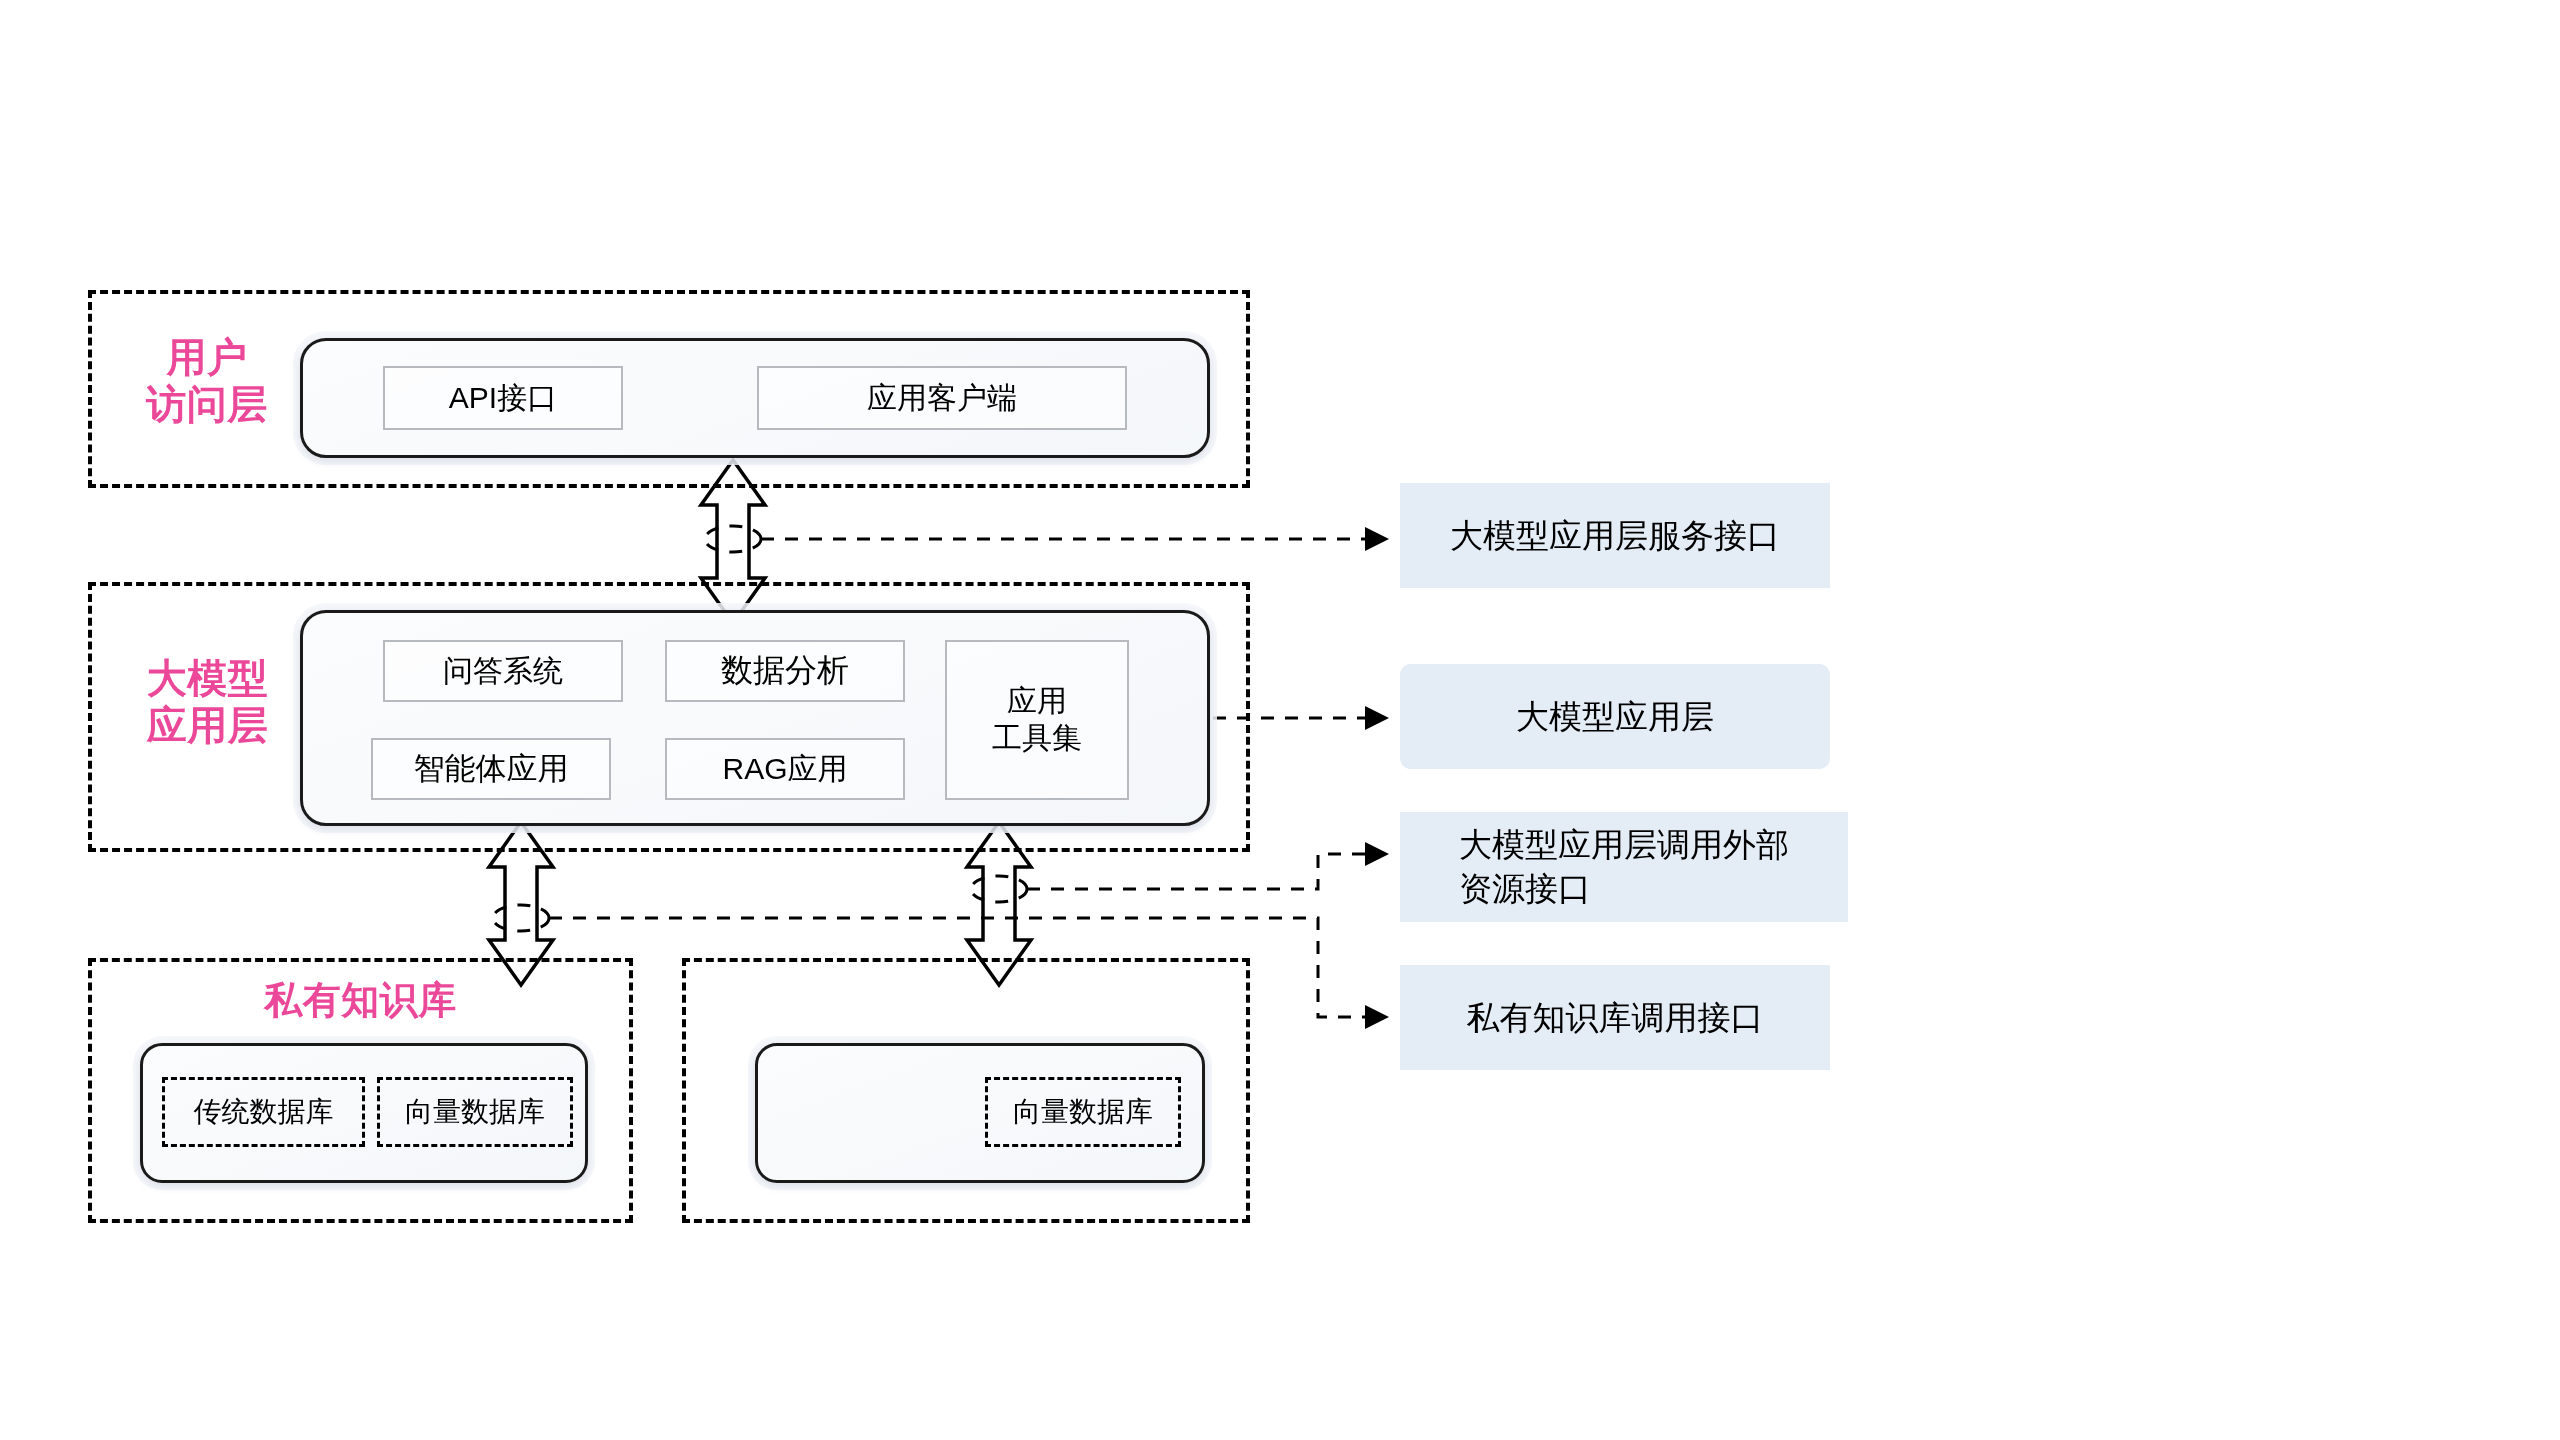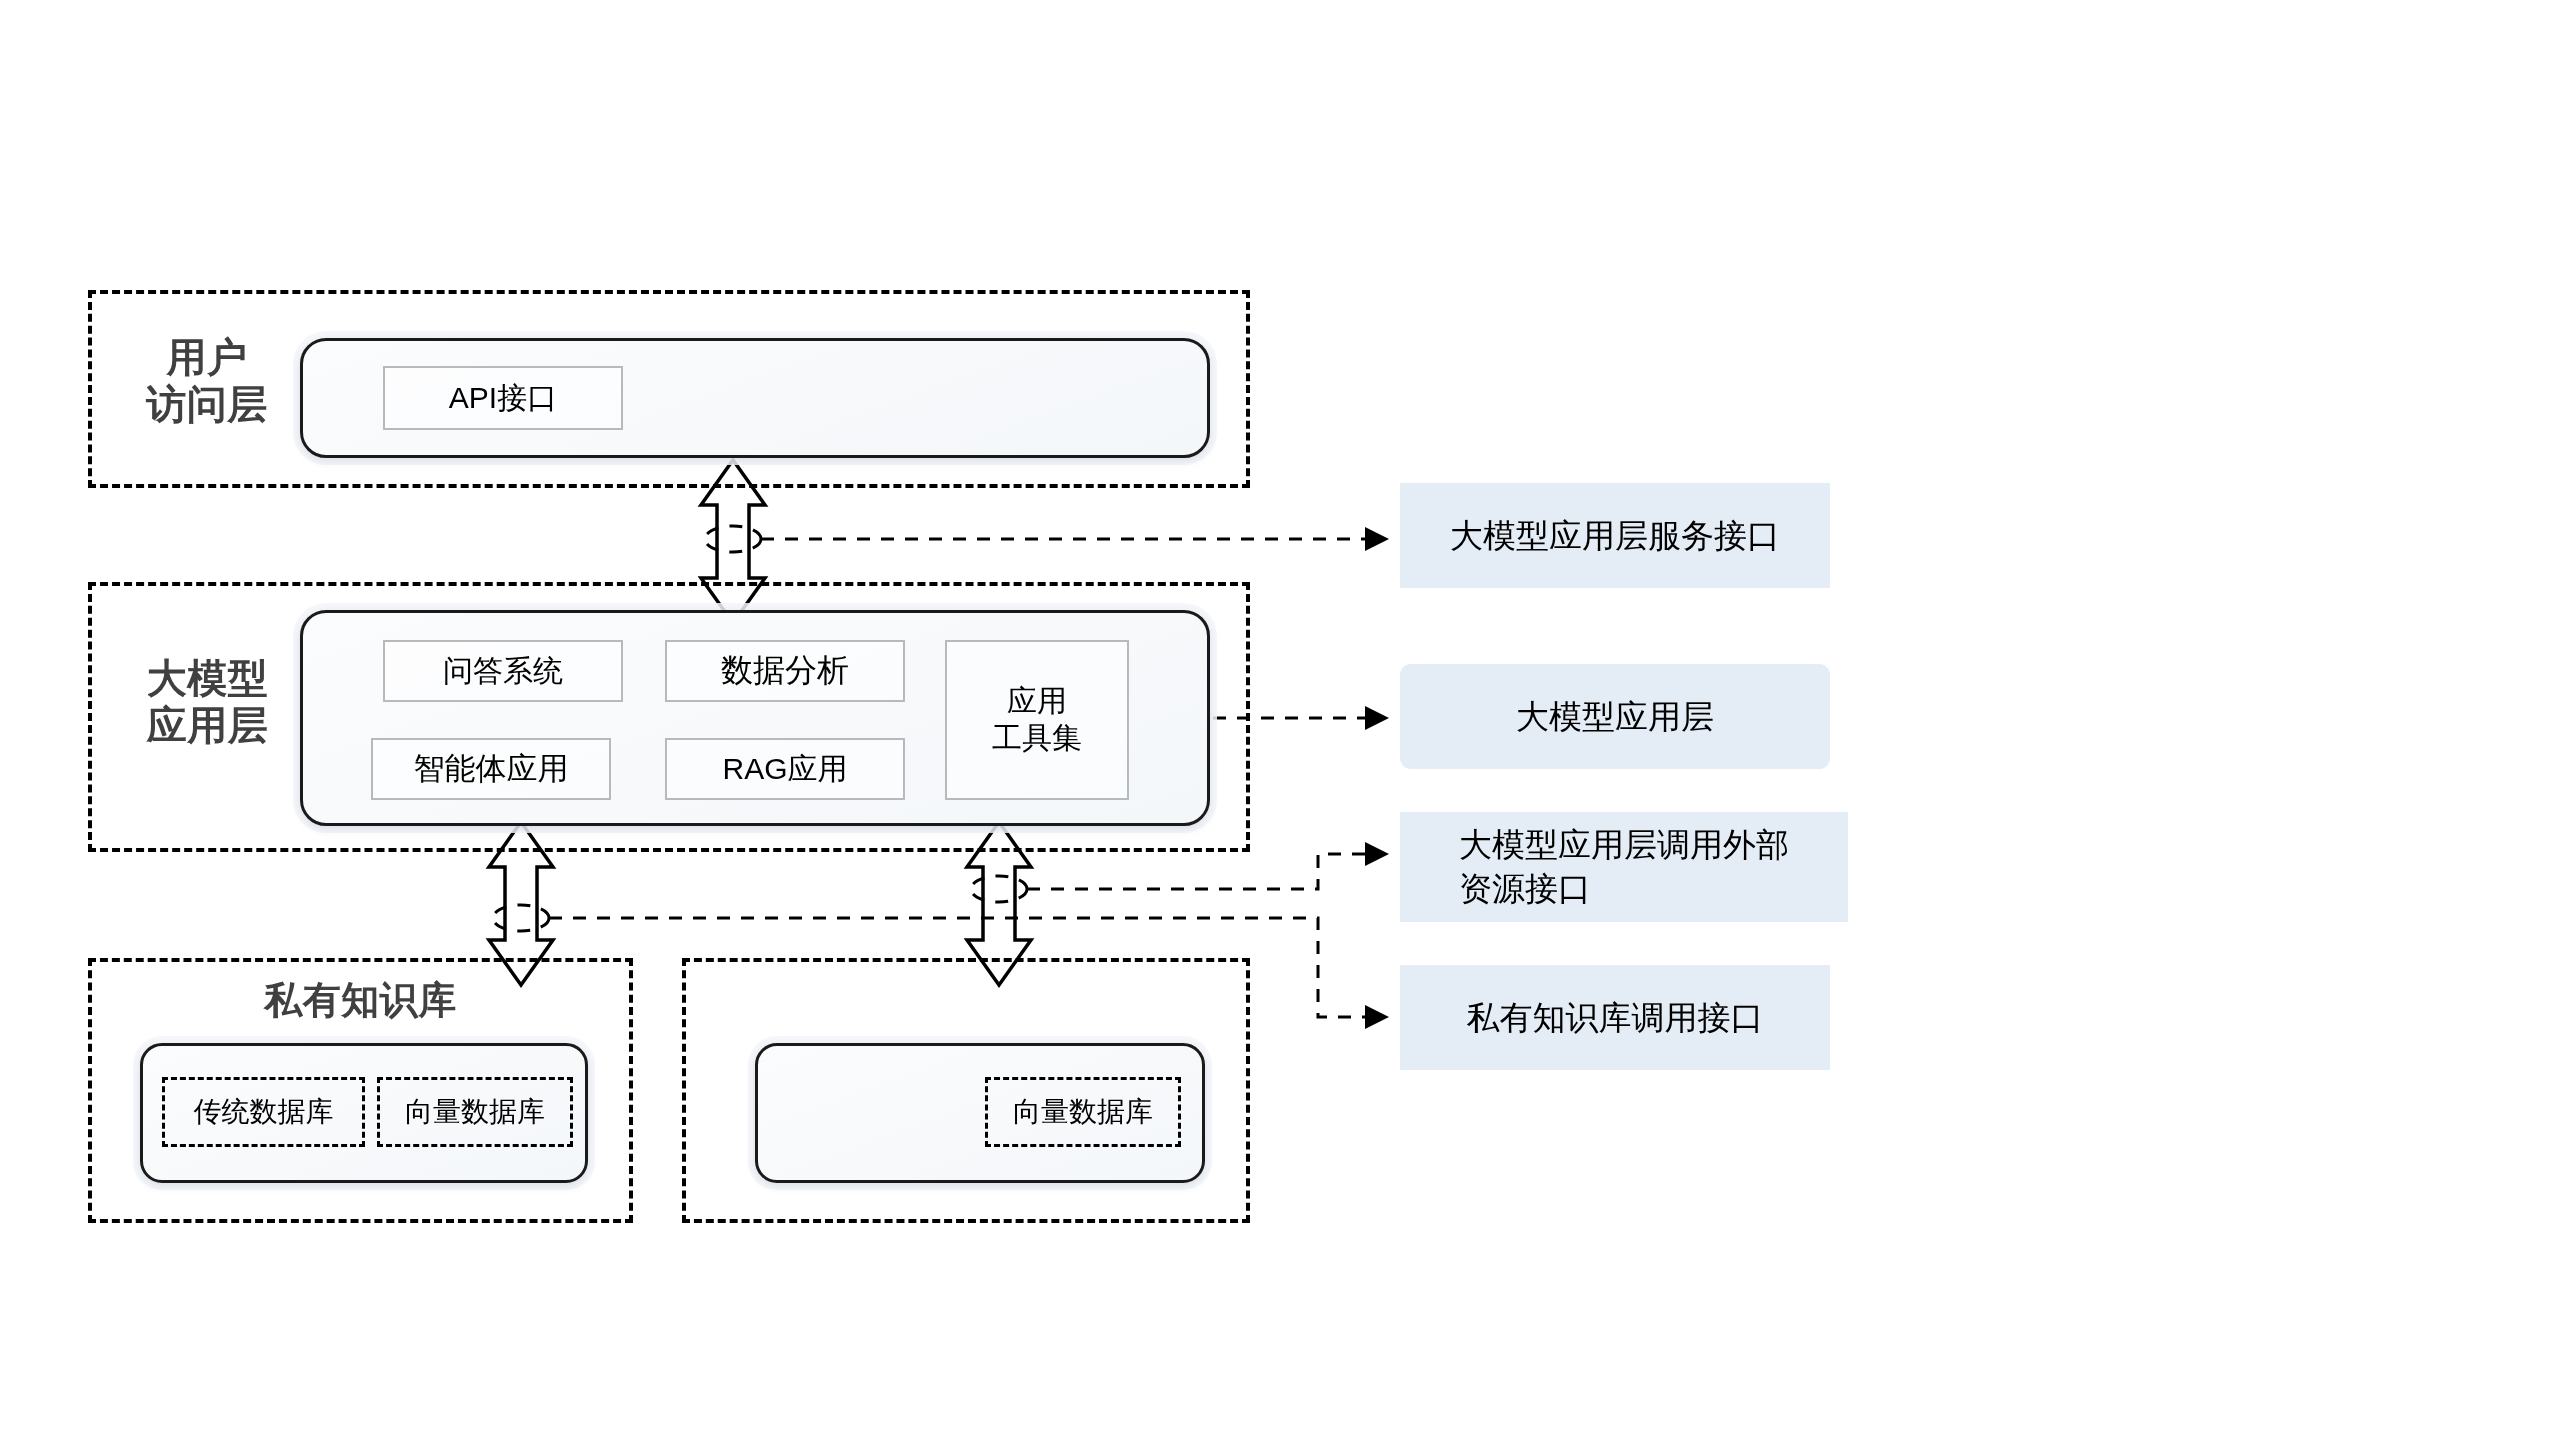--- a/index.html
+++ b/index.html
@@ -26,21 +26,21 @@
     position: absolute;
     border: 4px dashed #000000;
     box-sizing: border-box;
     background: transparent;
   }
 
   
   .layer-title {
     position: absolute;
     font-weight: bold;
-    color: #404040;
+    color: #ec4899;
     line-height: 1.18;
     text-align: center;
     white-space: pre-line;
     letter-spacing: 0.5px;
   }
 
   
   .panel {
     position: absolute;
     box-sizing: border-box;
@@ -142,20 +142,21 @@
 
   <div class="layer-box" style="left:88px; top:290px; width:1162px; height:198px;"></div>
 
   <div class="layer-title" style="left:112px; top:334px; width:190px; font-size:40px;">用户
 访问层</div>
 
   <div class="panel" style="left:300px; top:338px; width:910px; height:120px;"></div>
 
   <div class="cell" style="left:383px; top:366px; width:240px; height:64px; font-size:30px;">API接口</div>
 
+  <div class="cell" style="left:757px; top:366px; width:370px; height:64px; font-size:30px;">应用客户端</div>
 
   <div class="layer-box" style="left:88px; top:582px; width:1162px; height:270px;"></div>
 
   <div class="layer-title" style="left:100px; top:655px; width:215px; font-size:40px;">大模型
 应用层</div>
 
   <div class="panel" style="left:300px; top:610px; width:910px; height:216px;"></div>
 
   <div class="cell" style="left:383px; top:640px; width:240px; height:62px; font-size:30px;">问答系统</div>
 

